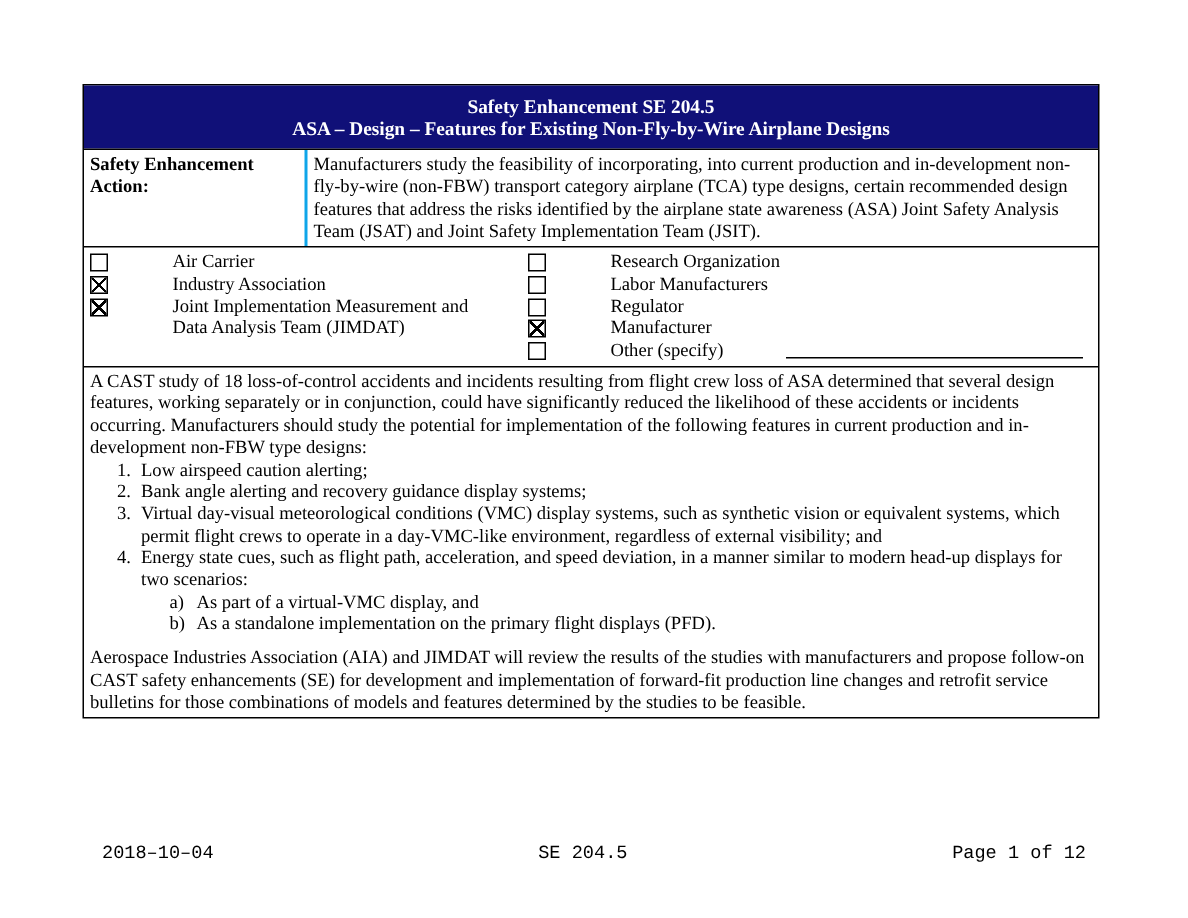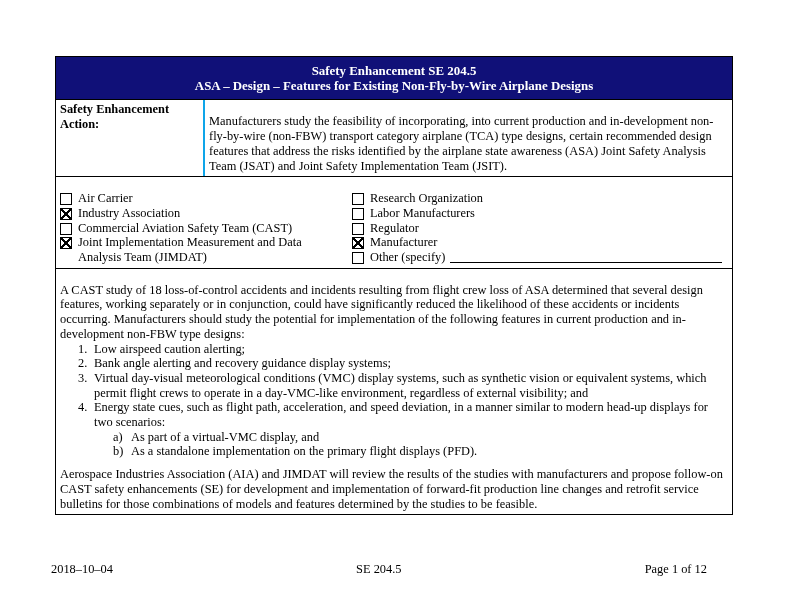--- a/index.html
+++ b/index.html
@@ -20,29 +20,29 @@
     background:#101078; color:#ffffff;
     text-align:center; font-weight:bold; font-size:12.9px;
     padding:7px 0 6px 0;
   }
   .row { display:flex; border-top:1px solid #000; }
   .cell { box-sizing:border-box; }
   .label-cell {
     flex:0 0 149px; border-right:2px solid #0ea5e9;
     padding:2px 4px 3px 4px;
   }
-  .content-cell { flex:1; padding:2px 6px 3px 4px;margin-top:12px; }
+  .content-cell { flex:1; padding:2px 6px 3px 4px; }
   .bold { font-weight:bold; }
   p { margin:0; }
 
   
   .cb-grid { display:flex; }
   .cb-col-left { flex:0 0 258px; }
   .cb-col-right { flex:1;padding-left:34px; }
-  .cb-item { display:flex; align-items:flex-start; }
+  .cb-item { display:flex; align-items:flex-start;gap:37px; }
   .checkbox {
     flex:0 0 auto; width:10px; height:10px;
     border:1px solid #000; background:#fff;
     margin:2px 6px 0 0;
   }
   .checkbox.checked {
     background-image:
       linear-gradient(to top right, transparent 44%, #000 44%, #000 56%, transparent 56%),
       linear-gradient(to bottom right, transparent 44%, #000 44%, #000 56%, transparent 56%);
   }
@@ -56,24 +56,25 @@
   .olist { margin-left:18px; }
   .li { display:flex; }
   .li .num { flex:0 0 16px; }
   .li .txt { flex:1; }
   .sublist { margin-left:53px; }
   .sublist .num { flex:0 0 18px; }
   .gap { height:8px; }
 
   
   .footer {
-    position:absolute; left:38px; top:562px; width:682px;
+    position:absolute; left:55px; top:562px; width:682px;
     display:flex; justify-content:space-between;
     padding:0 13px; box-sizing:border-box;
     font-size:12.4px;
+    font-family:Liberation Mono, monospace;
   }
 </style>
 </head>
 <body>
 
 <div class="page">
 
   <div class="doc-table">
 
     <div class="thead">
@@ -94,24 +95,20 @@
       <div class="cell content-cell">
         <div class="cb-grid">
           <div class="cb-col-left">
             <div class="cb-item">
               <span class="checkbox"></span>
               <span class="cb-label">Air Carrier</span>
             </div>
             <div class="cb-item">
               <span class="checkbox checked"></span>
               <span class="cb-label">Industry Association</span>
-            </div>
-            <div class="cb-item">
-              <span class="checkbox"></span>
-              <span class="cb-label">Commercial Aviation Safety Team (CAST)</span>
             </div>
             <div class="cb-item">
               <span class="checkbox checked"></span>
               <span class="cb-label">Joint Implementation Measurement and Data Analysis Team (JIMDAT)</span>
             </div>
           </div>
           <div class="cb-col-right">
             <div class="cb-item">
               <span class="checkbox"></span>
               <span class="cb-label">Research Organization</span>

